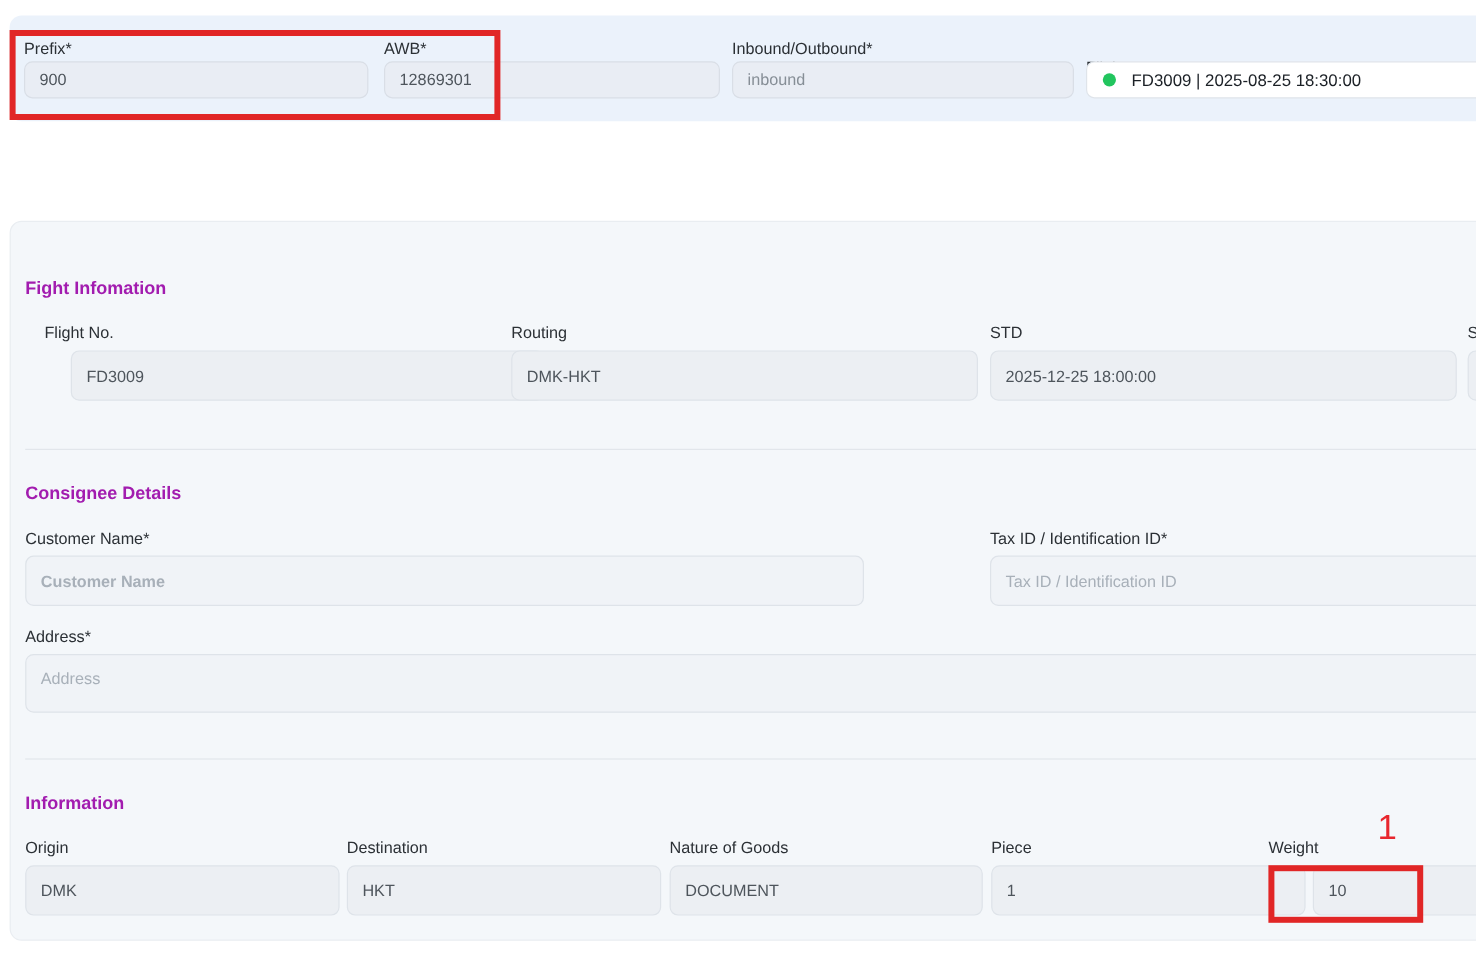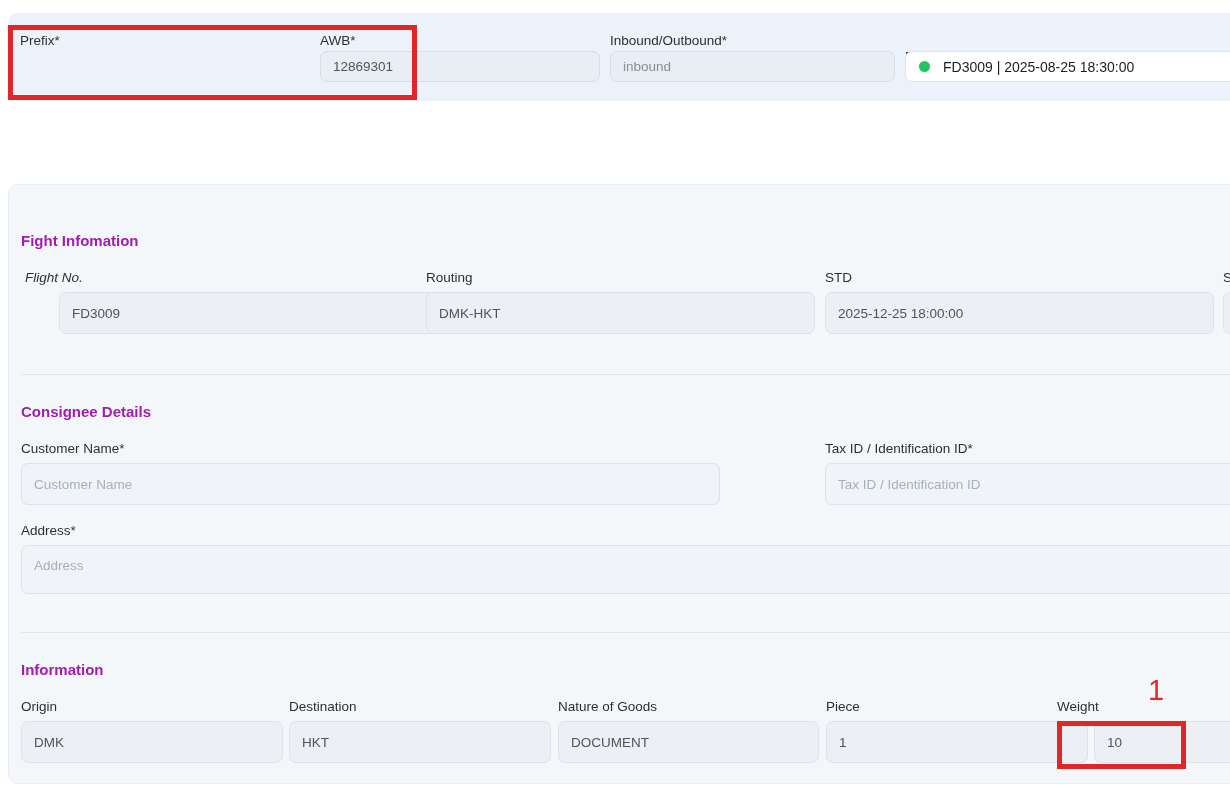--- a/index.html
+++ b/index.html
@@ -116,56 +116,57 @@
     pointer-events: none;
   }
 </style>
 </head>
 <body>
 
 <div id="app">
 
   <div class="banner">
     <span class="field-label" style="left:12px; top:20px;">Prefix*</span>
+    <input class="inp" style="left: 12px; top: 38px; width: 287px;" value="900">
 
     <span class="field-label" style="left:312px; top:20px;">AWB*</span>
     <input class="inp" style="left: 312px; top: 38px; width: 280px;" value="12869301">
 
     <span class="field-label" style="left:602px; top:20px;">Inbound/Outbound*</span>
     <input class="inp" style="left: 602px; top: 38px; width: 285px; color: rgb(134, 142, 150);" value="inbound">
 
     <span class="field-label" style="left:897px; top:20px;margin-top:16px;">Flight</span>
     <div class="flight-select" style="left:897px; top:38px; width:420px;">
       <span class="status-dot"></span>
       <span class="fs-text">FD3009 | 2025-08-25 18:30:00</span>
     </div>
   </div>
 
   <div class="card">
 
     <span class="sec-title" style="left:12px; top:47px;">Fight Infomation</span>
 
-    <span class="field-label" style="left:16px; top:85px;font-style:italic;">Flight No.</span>
+    <span class="field-label" style="left:28px; top:85px;">Flight No.</span>
     <input class="inp" style="left: 12px; top: 107px; width: 395px; margin-left: 38px;" value="FD3009">
 
     <span class="field-label" style="left:417px; top:85px;">Routing</span>
     <input class="inp" style="left: 417px; top: 107px; width: 389px;" value="DMK-HKT">
 
     <span class="field-label" style="left:816px; top:85px;">STD</span>
     <input class="inp" style="left: 816px; top: 107px; width: 389px;" value="2025-12-25 18:00:00">
 
     <span class="field-label" style="left:1214px; top:85px;">S</span>
     <input class="inp" style="left: 1214px; top: 107px; width: 389px;" value="">
 
     <div class="divider" style="left:12px; top:189px; width:1580px;"></div>
 
     <span class="sec-title" style="left:12px; top:218px;">Consignee Details</span>
 
     <span class="field-label" style="left:12px; top:256px;">Customer Name*</span>
-    <input class="inp lite" style="left: 12px; top: 278px; width: 699px;" placeholder="Customer Name">
+    <input class="inp lite" style="left: 12px; top: 278px; width: 699px; font-weight: bold;" placeholder="Customer Name">
 
     <span class="field-label" style="left:816px; top:256px;">Tax ID / Identification ID*</span>
     <input class="inp lite" style="left: 816px; top: 278px; width: 796px;" placeholder="Tax ID / Identification ID">
 
     <span class="field-label" style="left:12px; top:338px;">Address*</span>
     <textarea class="inp lite" style="left: 12px; top: 360px; width: 1592px; height: 49px;" placeholder="Address"></textarea>
 
     <div class="divider" style="left:12px; top:447px; width:1580px;"></div>
 
     <span class="sec-title" style="left:12px; top:476px;">Information</span>

